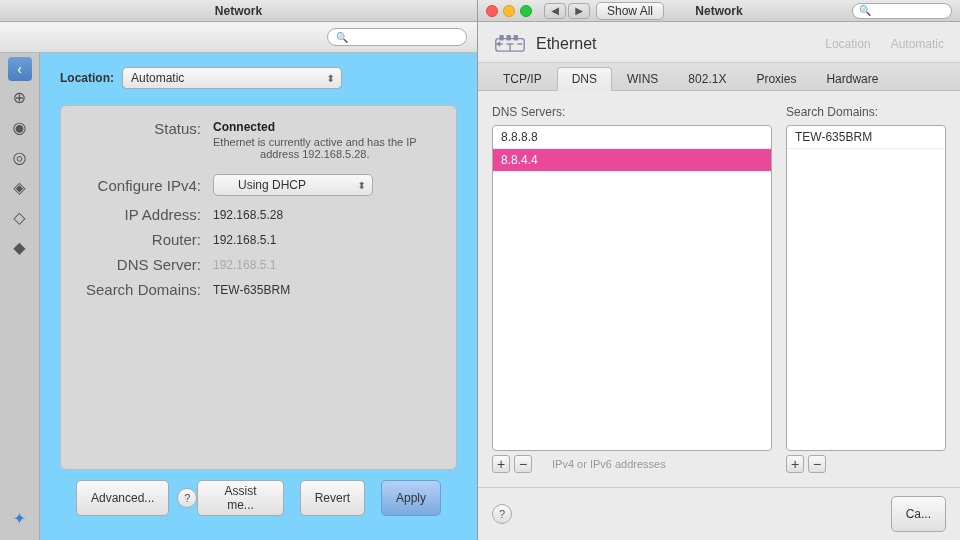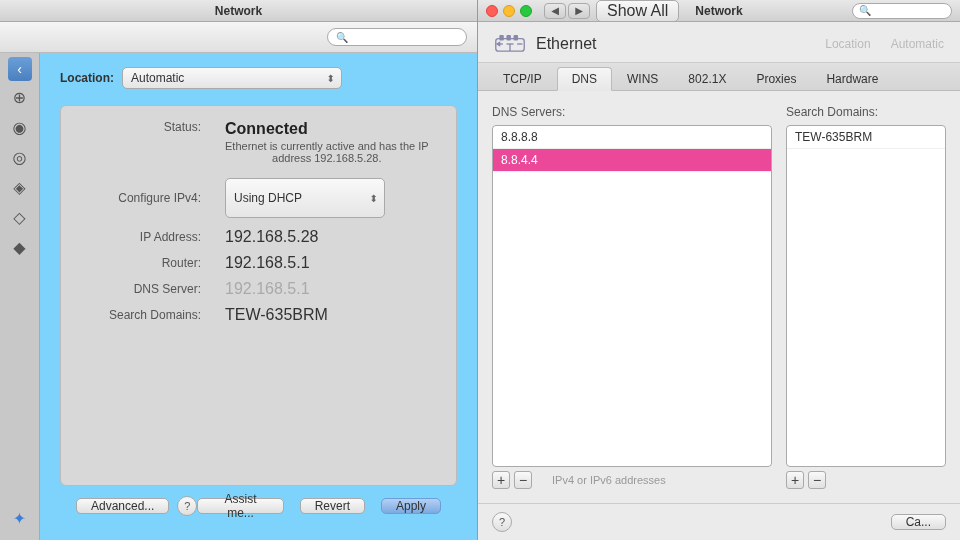--- a/index.html
+++ b/index.html
@@ -161,30 +161,30 @@
     }
 
     .status-row {
       display: flex;
       align-items: flex-start;
       margin-bottom: 14px;
     }
 
     .field-label {
       color: #555;
-      font-size: 12px;
+      font-size: 15px;
       text-align: right;
       width: 120px;
-      margin-right: 24px;
+      margin-right: 12px;
       flex-shrink: 0;
     }
 
     .field-value {
       color: #333;
-      font-size: 16px;
+      font-size: 12px;
     }
 
     .field-value.bold {
       font-weight: bold;
       color: #222;
     }
 
     .status-desc {
       font-size: 11px;
       color: #555;
@@ -195,28 +195,28 @@
     .configure-row {
       display: flex;
       align-items: center;
       margin-bottom: 10px;
     }
 
     .configure-select {
       background: linear-gradient(to bottom, #f9f9f9, #e5e5e5);
       border: 1px solid #aaa;
       border-radius: 5px;
-      padding: 2px 20px 2px 8px;
+      padding: 2px 20px 2px 24px;
       font-size: 12px;
       color: #333;
       display: flex;
       align-items: center;
       position: relative;
       width: 160px;
-      height: 40px;
+      height: 22px;
     }
 
     .data-row {
       display: flex;
       align-items: center;
       margin-bottom: 8px;
     }
 
     .bottom-buttons {
       padding: 10px 16px;
@@ -228,21 +228,21 @@
     .mac-button {
       background: linear-gradient(to bottom, #f9f9f9, #e0e0e0);
       border: 1px solid #aaa;
       border-radius: 5px;
       padding: 3px 14px;
       font-size: 12px;
       color: #333;
       cursor: pointer;
       display: flex;
       align-items: center;
-      height: 16px;
+      height: 36px;
     }
 
     .mac-button.primary {
       background: linear-gradient(to bottom, #b5d0f5, #7baae0);
       border-color: #6a9fd8;
       color: #333;
     }
 
     .help-btn {
       width: 20px;
@@ -310,21 +310,21 @@
       font-size: 10px;
       color: #555;
       cursor: pointer;
     }
 
     .show-all-btn {
       background: linear-gradient(to bottom, #f9f9f9, #e0e0e0);
       border: 1px solid #aaa;
       border-radius: 5px;
       padding: 1px 10px;
-      font-size: 16px;
+      font-size: 12px;
       color: #333;
       cursor: pointer;
     }
 
     .right-title {
       position: absolute;
       left: 50%;
       transform: translateX(-50%);
       font-size: 12px;
       font-weight: bold;

